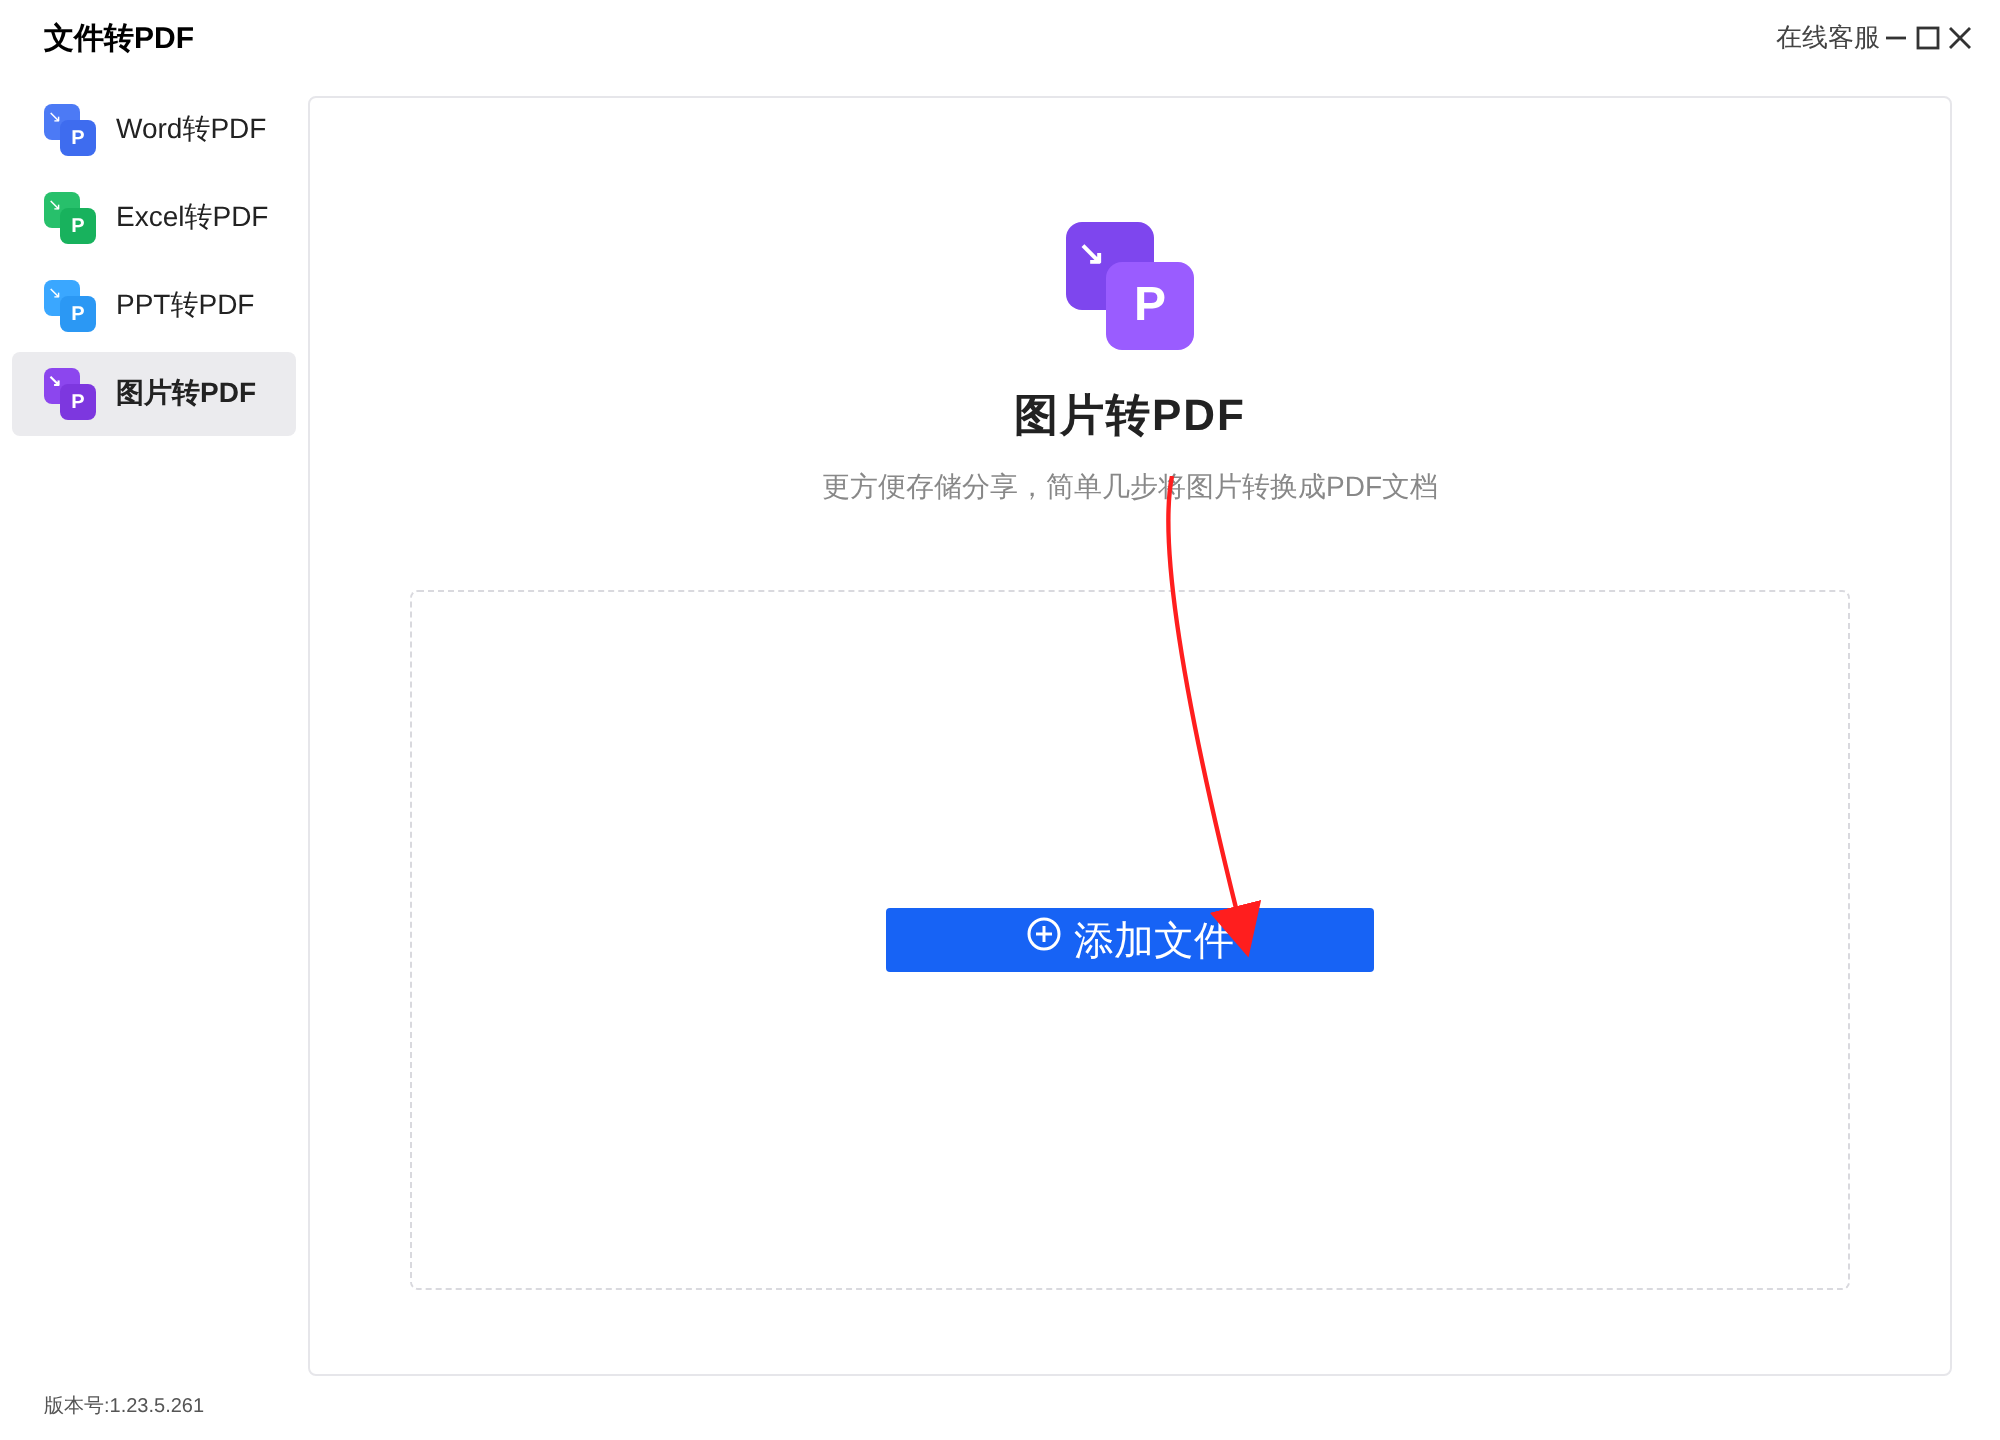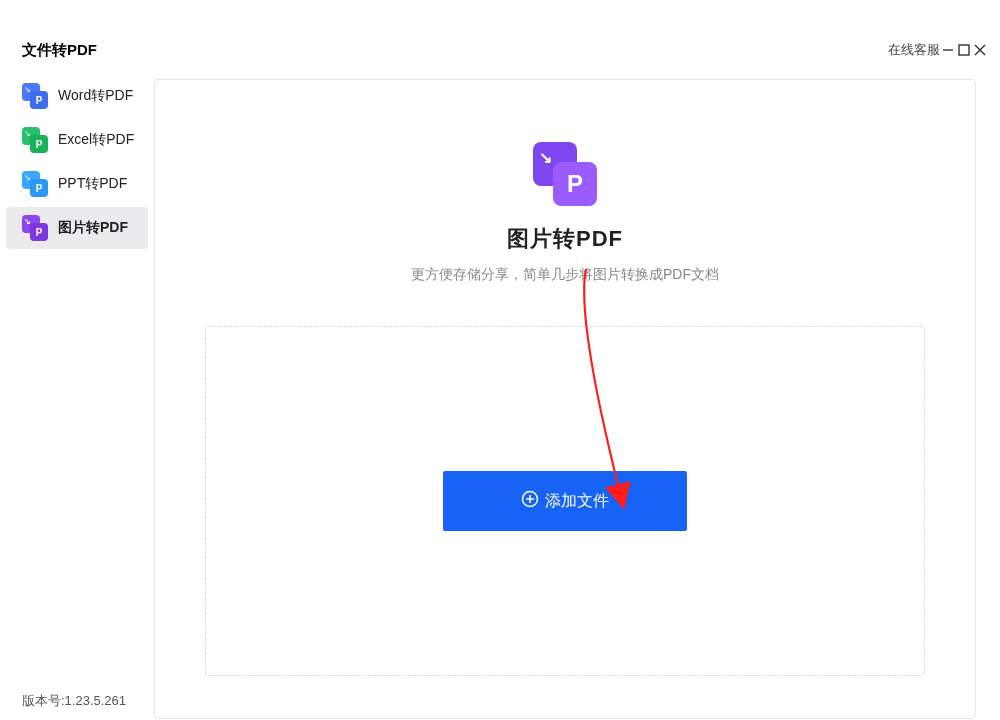--- a/index.html
+++ b/index.html
@@ -1,20 +1,20 @@
 <!DOCTYPE html>
 <html><head>
   <meta charset="utf-8">
   <style>
     * { margin: 0; padding: 0; box-sizing: border-box; }
     body { font-family: "Microsoft YaHei", "PingFang SC", sans-serif; font-size: 14px;
            width: 1000px; height: 720px; background: #fff; overflow: hidden; position: relative; }
 
     .titlebar { height: 38px; display: flex; align-items: center; justify-content: space-between;
-                padding: 0 12px 0 22px; margin-top: 31px; }
+                padding: 0 12px 0 22px; }
     .titlebar-left { font-weight: 700; font-size: 15px; }
     .titlebar-right { display: flex; align-items: center; }
     .titlebar-right .help-link { font-size: 13px; color: #444; cursor: pointer; }
     .win-btn { width: 16px; height: 16px; display: flex; align-items: center; justify-content: center;
                cursor: pointer; color: #222; }
 
     .body-wrap { display: flex; height: 652px; }
 
     .sidebar { width: 154px; padding-top: 4px; }
     .sb-item { display: flex; align-items: center; height: 42px; padding-left: 16px; gap: 10px;
@@ -24,26 +24,26 @@
 
     .main { flex: 1; padding: 10px 24px 0 0; position: relative; }
     .card { border: 1px solid #e6e6ea; border-radius: 4px; height: 640px; padding-top: 62px;
             display: flex; flex-direction: column; align-items: center; }
     .hero-icon { margin-bottom: 18px; }
     .hero-title { font-size: 22px; font-weight: 700; margin-bottom: 12px; color: #222; letter-spacing: 1px; }
     .hero-desc { font-size: 14px; color: #888; margin-bottom: 42px; }
 
     .dropzone { width: 720px; height: 350px; border: 1px dashed #d9d9de; border-radius: 4px;
                 display: flex; flex-direction: column; align-items: center; justify-content: center; gap: 22px; }
-    .add-btn { background: #1763f5; color: #fff; border: none; width: 244px; height: 60px;
-               font-size: 16px; border-radius: 2px; cursor: pointer; display: flex;
+    .add-btn { background: #1763f5; color: #fff; border: none; width: 244px; height: 32px;
+               font-size: 20px; border-radius: 2px; cursor: pointer; display: flex;
                align-items: center; justify-content: center; gap: 6px; }
     .dz-hint { font-size: 13px; color: #888; }
 
-    .footer { position: absolute; bottom: 10px; left: 22px; font-size: 13px; color: #555; }
+    .footer { position: absolute; bottom: 10px; left: 22px; font-size: 10px; color: #555; }
 
     
     .arrow-svg { position: absolute; left: 412px; top: 200px; pointer-events: none; }
 
     
     .ft-ico { position: relative; width: 26px; height: 26px; }
     .ft-back { position: absolute; width: 18px; height: 18px; border-radius: 4px; left: 0; top: 0; }
     .ft-front { position: absolute; width: 18px; height: 18px; border-radius: 4px; left: 8px; top: 8px;
                 display: flex; align-items: center; justify-content: center; color: #fff; font-size: 10px; font-weight: 700; }
     .ft-corner { position: absolute; left: 2px; top: 2px; color: #fff; font-size: 8px; }

